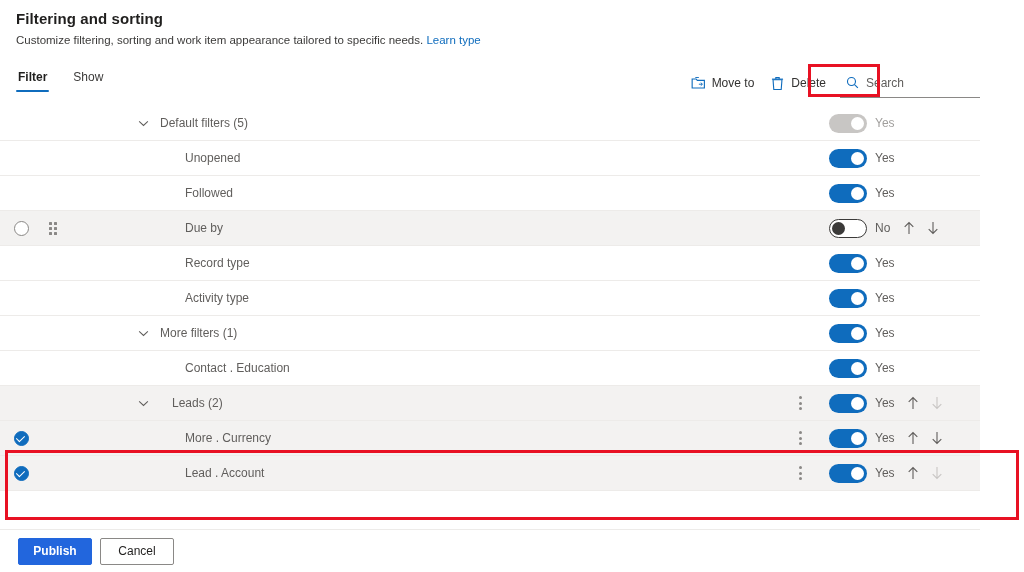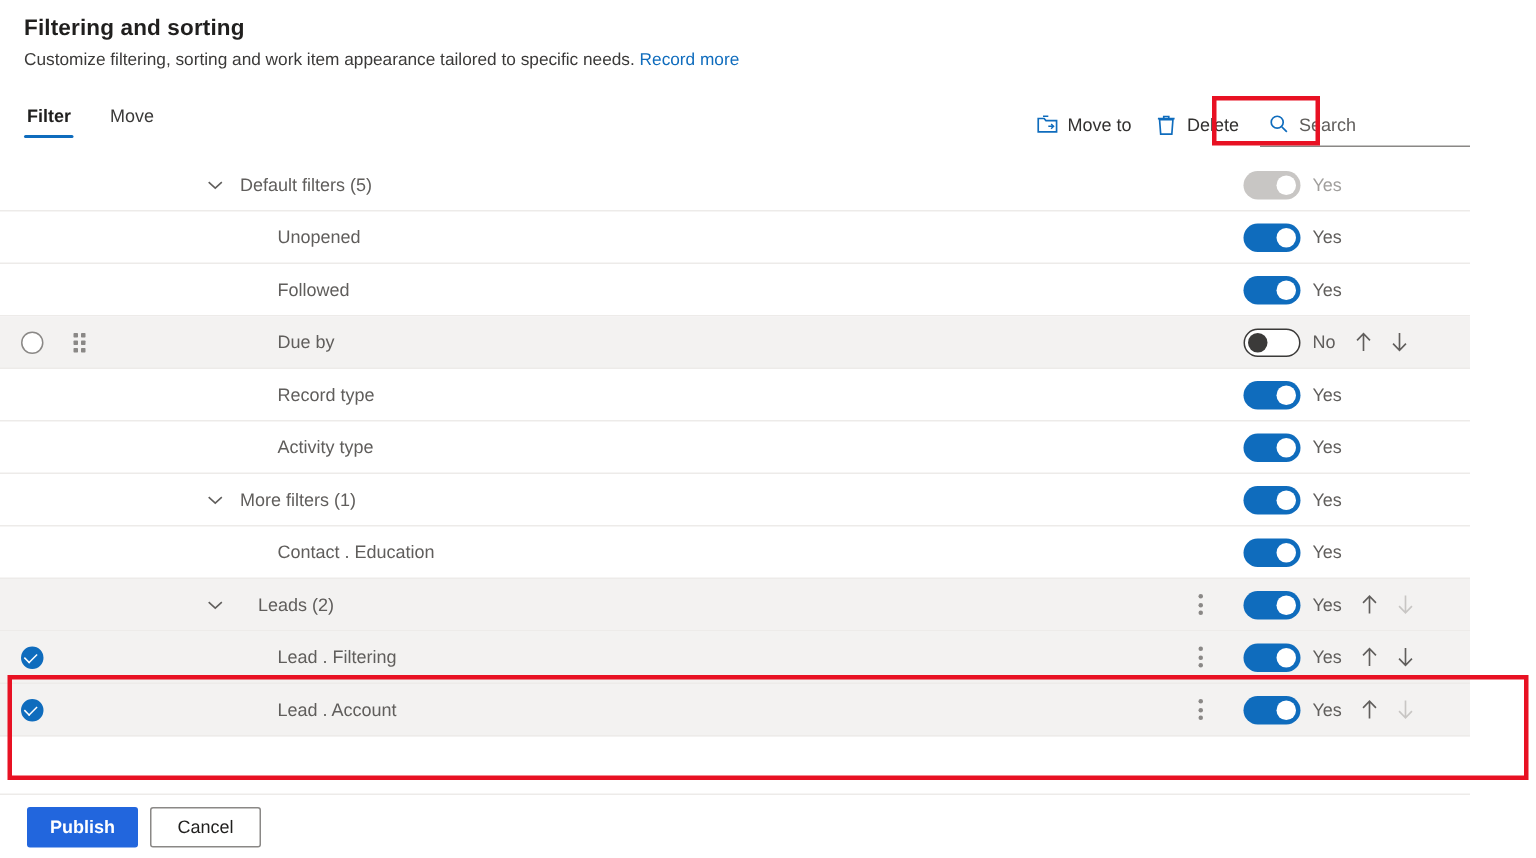--- a/index.html
+++ b/index.html
@@ -155,32 +155,32 @@
 </style>
 </head>
 <body>
 
 <div class="page">
 
   <div class="hdr">
     <div class="hdr-title">Filtering and sorting</div>
     <div class="hdr-sub">
       <span>Customize filtering, sorting and work item appearance tailored to specific needs.</span>
-      <span class="lnk">Record more</span>
+      <span class="lnk">Learn type</span>
     </div>
   </div>
 
   <div class="cmdbar">
 
     <div class="tabs">
       <div class="tab active">
         <span>Filter</span>
       </div>
       <div class="tab">
-        <span>Move</span>
+        <span>Show</span>
       </div>
     </div>
 
     <div class="cmd-right">
 
       <div class="cmd-btn">
         <span class="cmd-ico">
           <svg width="15" height="14" viewBox="0 0 16 15" fill="none" stroke="#0f6cbd" stroke-width="1.2">
             <path d="M1.2 3.2h4.2l1.3 1.5h7.6v8.1H1.2z"></path>
             <path d="M4.6 1.6h3.8" stroke-width="1"></path>
@@ -425,21 +425,21 @@
           </div>
         </div>
         <div class="row sel">
           <div class="c-check">
             <div class="cbx on"></div>
           </div>
           <div class="c-grip"></div>
           <div class="c-name">
             <div class="ind2" style="display: flex; align-items: center;">
               <span style="width: 24px;"></span>
-              <span class="nm">Lead . Filtering</span>
+              <span class="nm">More . Currency</span>
             </div>
           </div>
           <div class="c-dots">
             <div class="kebab">
               <i></i>
               <i></i>
               <i></i>
             </div>
           </div>
           <div class="c-right">

